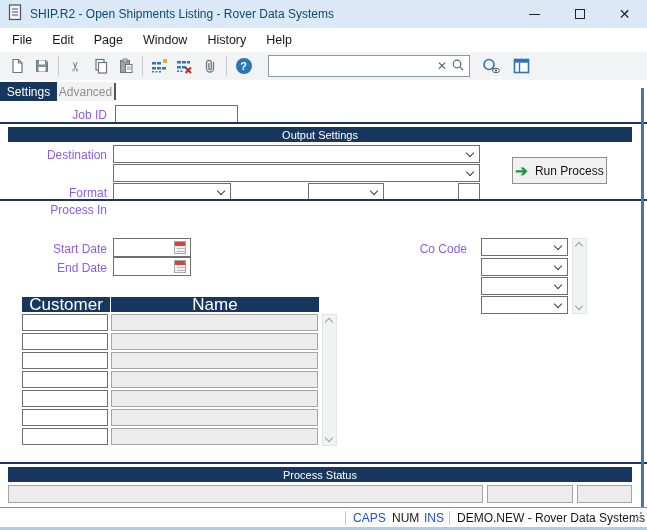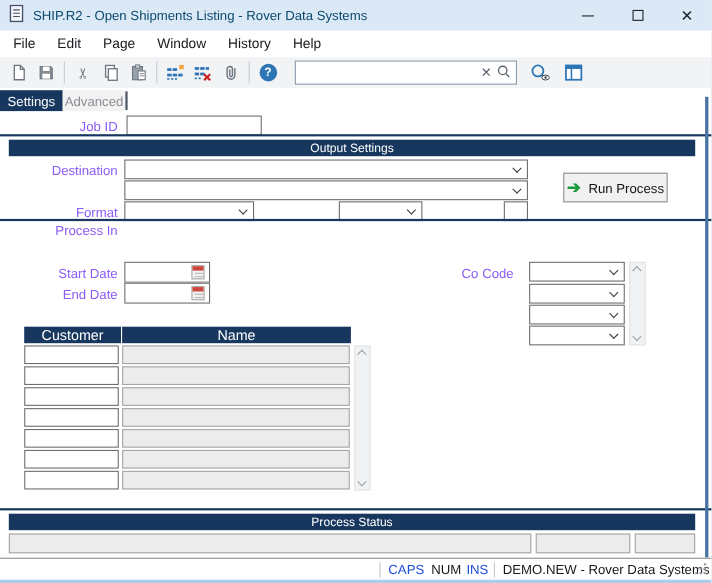--- a/index.html
+++ b/index.html
@@ -58,21 +58,21 @@
     border:1px solid #8f8f8f; display:flex; align-items:center; justify-content:center; gap:7px; font-size:12px; color:#101317; }
   .run-arrow { color:#1a9a3c; font-size:15px; font-weight:bold; line-height:1; }
   .cal { position:absolute; right:4px; top:2px; width:12px; height:13px; border:1px solid #a7a7a7; background:#f2f2f2; }
   .cal::before { content:""; position:absolute; left:0; top:0; width:100%; height:4px; background:#d0463e; }
   .cal::after { content:""; position:absolute; left:2px; top:6px; width:8px; height:1px;
     background:#b9b9b9; box-shadow:0 3px #b9b9b9; }
   .vscroll { position:absolute; background:#f1f2f3; border:1px solid #e2e3e5; }
   .vscroll .top { position:absolute; top:4px; left:3px; }
   .vscroll .bottom { position:absolute; bottom:4px; left:3px; }
   
-  .th { position:absolute; height:15px; background:#17375e; color:#fff; font-size:13px;
+  .th { position:absolute; height:15px; background:#17375e; color:#fff; font-size:17px;
     display:flex; align-items:center; justify-content:center; }
   
   .statusbar { position:absolute; top:507px; left:0; width:647px; height:20px; background:#fff;
     border-top:1px solid #8f8f8f; font-size:12px; }
   .sb-sep { position:absolute; top:3px; width:1px; height:14px; background:#c6c6c6; }
   .sb-ind { position:absolute; top:3px; color:#1d4ed8; }
   .sb-ind.on { color:#15171a; }
   .grip { position:absolute; right:3px; bottom:3px; width:12px; height:12px; }
   .grip i { position:absolute; left:0; top:0; width:2px; height:2px; background:transparent;
     box-shadow:8px 0 #9aa0a6, 4px 4px #9aa0a6, 8px 4px #9aa0a6, 0 8px #9aa0a6, 4px 8px #9aa0a6, 8px 8px #9aa0a6; }

